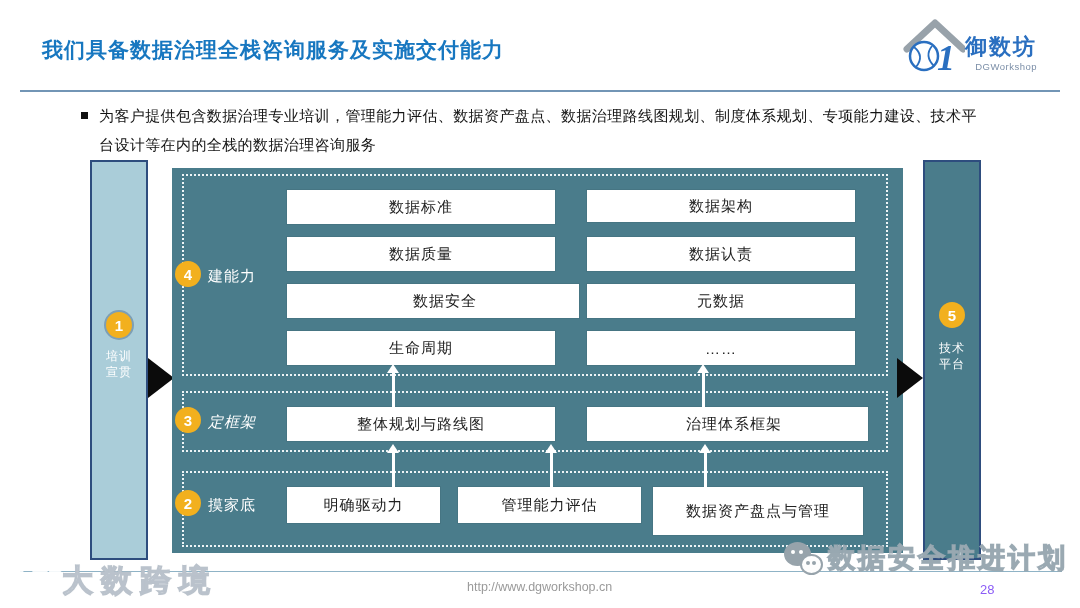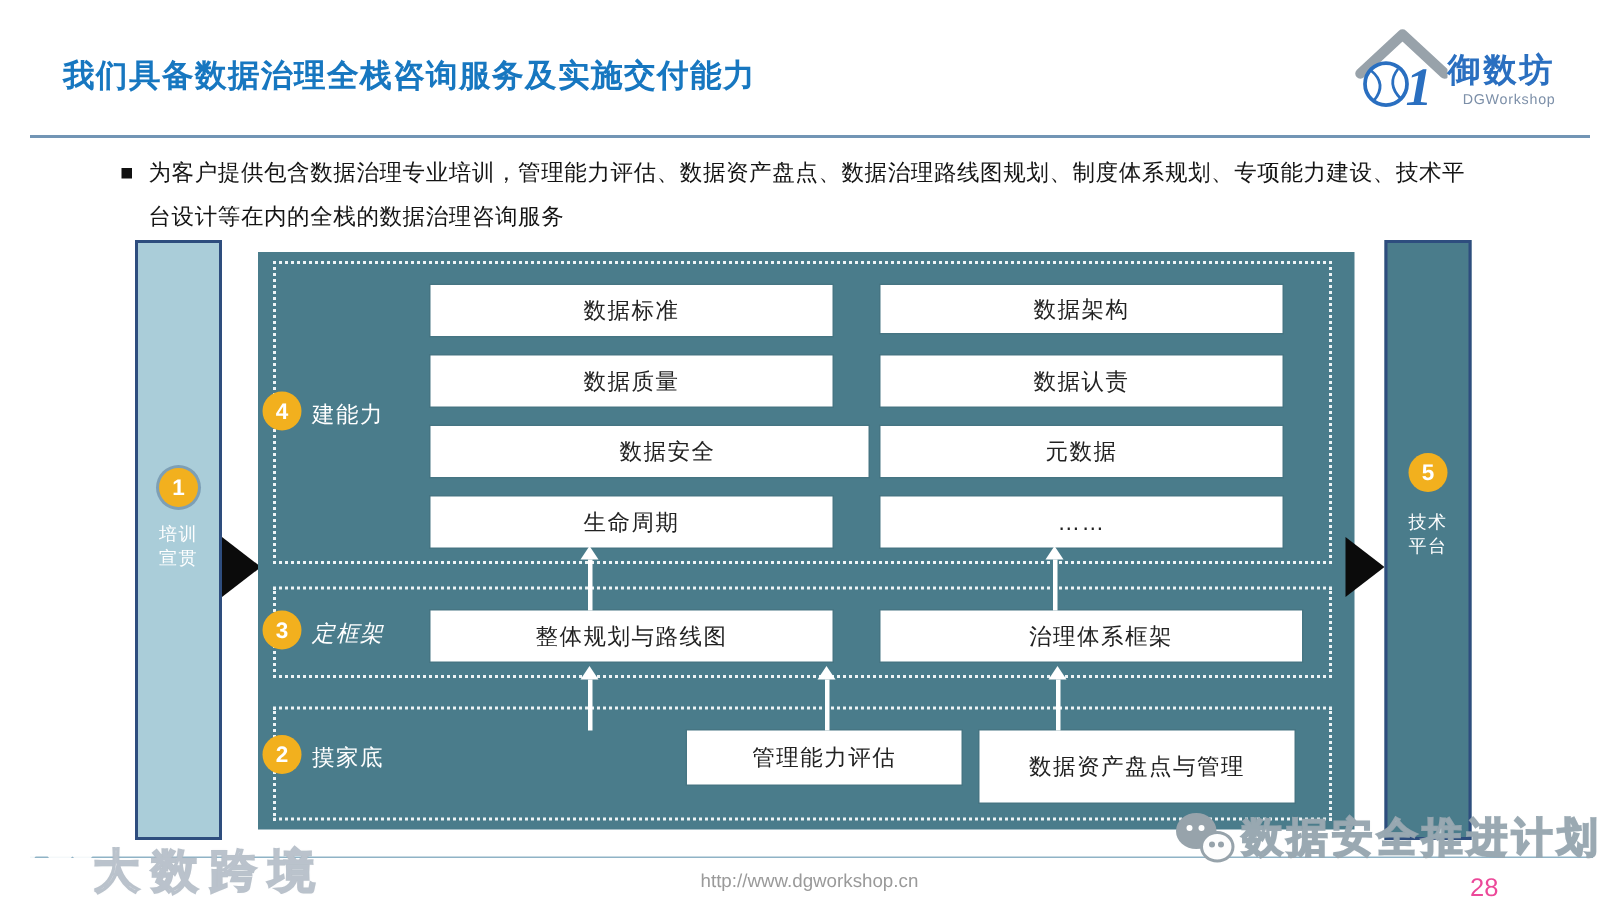--- a/index.html
+++ b/index.html
@@ -74,21 +74,21 @@
   .corner-mark{position:absolute;left:4px;top:552px;z-index:9;}
   .corner-text{
     position:absolute;left:58px;top:8px;font-size:31px;font-weight:bold;letter-spacing:8px;white-space:nowrap;
     color:rgba(255,255,255,0.85);-webkit-text-stroke:1.2px rgba(175,185,195,0.85);
     text-shadow:0 0 1px rgba(160,170,180,0.5);
   }
   
   .footer-rule{position:absolute;left:20px;top:571px;width:1042px;border-top:1.5px solid #8fb3c6;}
   .footer-copy{position:absolute;left:130px;top:591px;font-size:17px;color:#8a8a8a;margin-top:20px;}
   .footer-url{position:absolute;left:467px;top:580px;font-size:12.5px;color:#9a9a9a;}
-  .page-num{position:absolute;left:980px;top:582px;font-size:17px;color:#ec4899;}
+  .page-num{position:absolute;left:980px;top:582px;font-size:13px;color:#8b5cf6;}
 </style>
 </head>
 <body>
 
 <div class="slide">
 
   <div class="title">我们具备数据治理全栈咨询服务及实施交付能力</div>
 
   <div class="logo">
     <svg width="62" height="68" viewBox="0 0 62 68">
@@ -159,20 +159,21 @@
       </div>
     <div class="up-arrow" style="left:527px;top:276px;height:43px;">
         <div class="head"></div>
         <div class="shaft"></div>
       </div>
 
     <div class="section sec-2"></div>
     <div class="badge sec-badge" style="left:3px;top:322px;">2</div>
     <div class="sec-label" style="left:36px;top:328px;">摸家底</div>
 
+    <div class="wbox" style="left:115px;top:319px;width:153px;height:36px;">明确驱动力</div>
     <div class="wbox" style="left:286px;top:319px;width:183px;height:36px;">管理能力评估</div>
     <div class="wbox" style="left:481px;top:319px;width:210px;height:48px;">数据资产盘点与管理</div>
   </div>
 
   <div class="tri-right tri-out-panel"></div>
   <div class="side-bar bar-right">
     <div class="badge bar-badge">5</div>
     <div class="bar-label">
       <div>技术</div>
       <div>平台</div>

